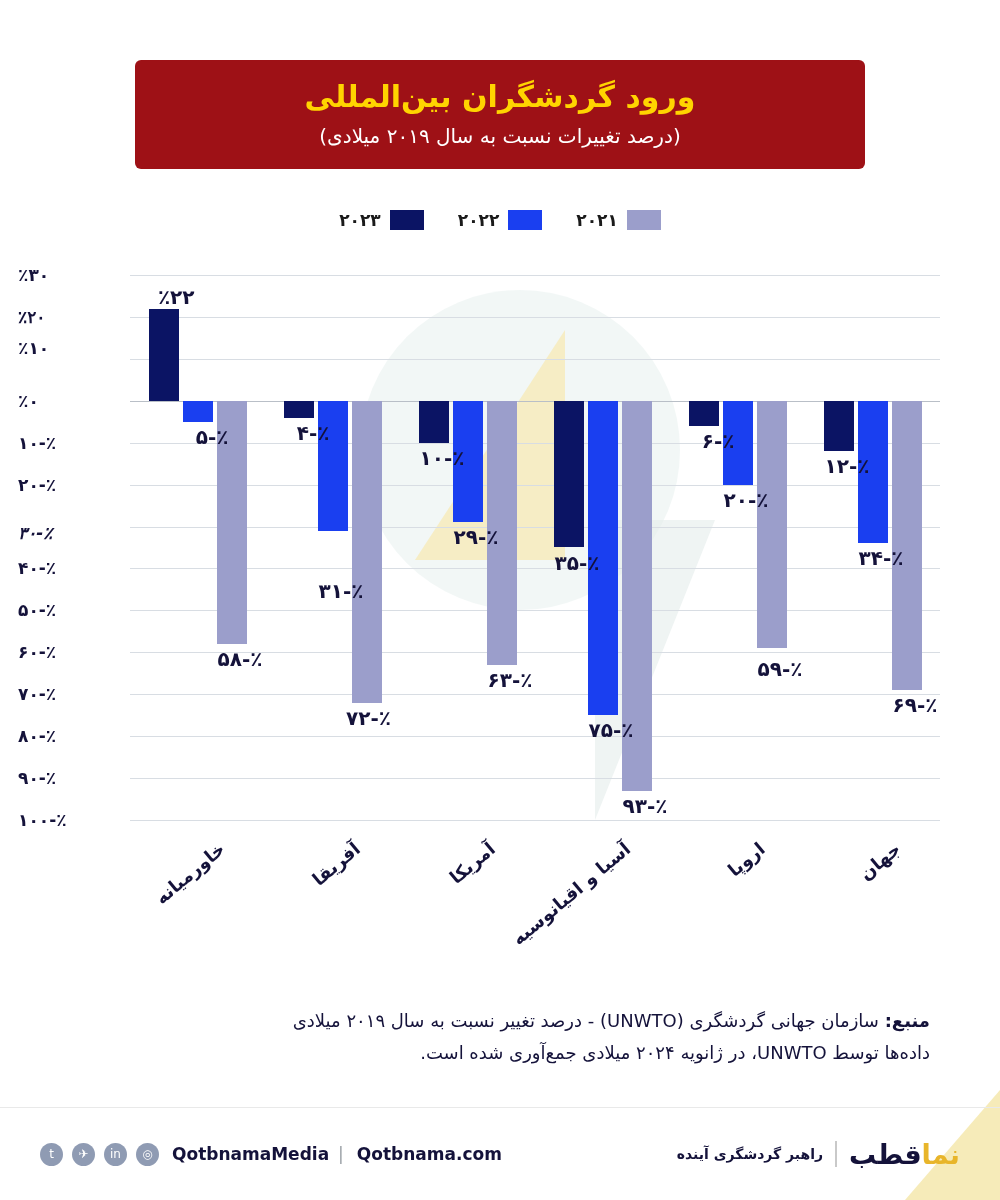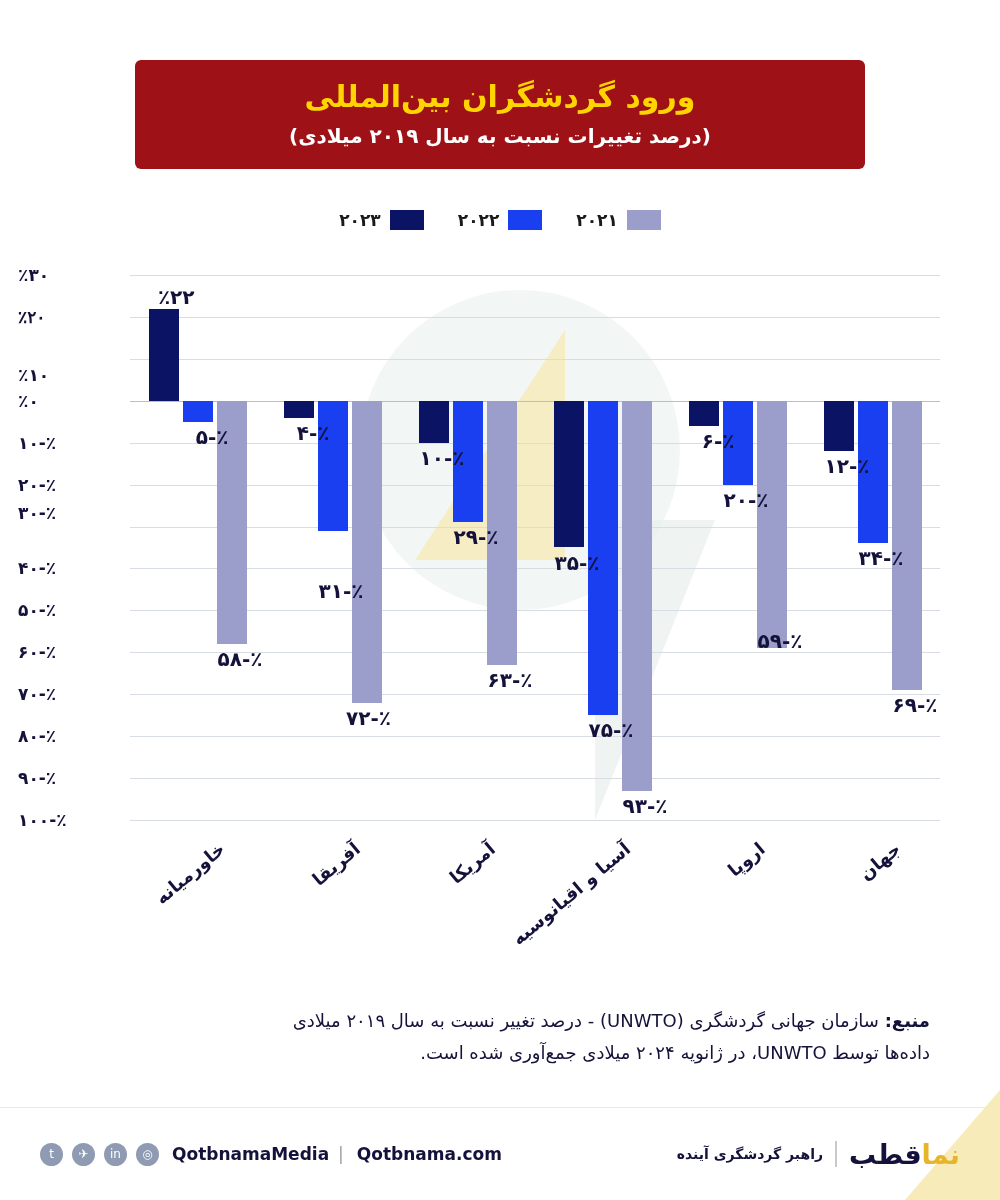--- a/index.html
+++ b/index.html
@@ -73,21 +73,21 @@
   }
   .title-main {
     color: #ffd400;
     font-size: 30px;
     font-weight: bold;
     line-height: 1.25;
   }
   .title-sub {
     color: #ffffff;
     font-size: 20px;
-    font-weight: bold;
+    font-weight: normal;
     margin-top: 8px;
     line-height: 1.25;
   }
 
   
   .legend {
     position: absolute;
     top: 210px;
     left: 0;
     width: 1000px;
@@ -289,29 +289,29 @@
     </div>
   </div>
 
 <div class="chart">
   <div class="plot" id="plot">
       <div class="gridline" style="top: 0px;"></div>
       <div class="ytick" style="top: 0px;">٪۳۰</div>
       <div class="gridline" style="top: 41.9231px;"></div>
       <div class="ytick" style="top: 41.9231px; font-family: Liberation Serif, serif;">٪۲۰</div>
       <div class="gridline" style="top: 83.8462px;"></div>
-      <div class="ytick" style="top: 100px; margin-left: 36px;">٪۱۰</div>
+      <div class="ytick" style="top: 73px; margin-left: 36px;">٪۱۰</div>
       <div class="gridline zero" style="top: 125.769px;"></div>
       <div class="ytick" style="top: 125.769px;">٪۰</div>
       <div class="gridline" style="top: 167.692px;"></div>
       <div class="ytick" style="top: 167.692px;">٪-۱۰</div>
       <div class="gridline" style="top: 209.615px;"></div>
       <div class="ytick" style="top: 209.615px;">٪-۲۰</div>
       <div class="gridline" style="top: 251.538px;"></div>
-      <div class="ytick" style="top: 238px;">٪-۳۰</div>
+      <div class="ytick" style="top: 258px; font-style: italic;">٪-۳۰</div>
       <div class="gridline" style="top: 293.462px;"></div>
       <div class="ytick" style="top: 293.462px;">٪-۴۰</div>
       <div class="gridline" style="top: 335.385px;"></div>
       <div class="ytick" style="top: 335.385px;">٪-۵۰</div>
       <div class="gridline" style="top: 377.308px;"></div>
       <div class="ytick" style="top: 377.308px;">٪-۶۰</div>
       <div class="gridline" style="top: 419.231px;"></div>
       <div class="ytick" style="top: 419.231px;">٪-۷۰</div>
       <div class="gridline" style="top: 461.154px;"></div>
       <div class="ytick" style="top: 461.154px;">٪-۸۰</div>
@@ -323,21 +323,21 @@
         <div class="bar" style="position: absolute; right: 18.5px; top: 125.769px; width: 30px; height: 289.269px; background: rgb(155, 158, 203);"></div>
         <div class="bar-label" style="right: 2.5px; top: 418.038px;">٪-۶۹</div>
         <div class="bar" style="position: absolute; right: 52.5px; top: 125.769px; width: 30px; height: 142.538px; background: rgb(26, 63, 240);"></div>
         <div class="bar-label" style="right: 36.5px; top: 271.308px; margin-left: 20px;">٪-۳۴</div>
         <div class="bar" style="position: absolute; right: 86.5px; top: 125.769px; width: 30px; height: 50.3077px; background: rgb(11, 20, 100);"></div>
         <div class="bar-label" style="right: 70.5px; top: 179.077px;">٪-۱۲</div>
       </div>
       <div class="cat-label" style="right: 49.5px; top: 563px;">جهان</div>
       <div class="group" style="right: 135px; width: 135px;">
         <div class="bar" style="position: absolute; right: 18.5px; top: 125.769px; width: 30px; height: 247.346px; background: rgb(155, 158, 203);"></div>
-        <div class="bar-label" style="right: 2.5px; top: 354px;">٪-۵۹</div>
+        <div class="bar-label" style="right: 2.5px; top: 382px;">٪-۵۹</div>
         <div class="bar" style="position: absolute; right: 52.5px; top: 125.769px; width: 30px; height: 83.8462px; background: rgb(26, 63, 240);"></div>
         <div class="bar-label" style="right: 36.5px; top: 212.615px;">٪-۲۰</div>
         <div class="bar" style="position: absolute; right: 86.5px; top: 125.769px; width: 30px; height: 25.1538px; background: rgb(11, 20, 100);"></div>
         <div class="bar-label" style="right: 70.5px; top: 153.923px;">٪-۶</div>
       </div>
       <div class="cat-label" style="right: 184.5px; top: 563px;">اروپا</div>
       <div class="group" style="right: 270px; width: 135px;">
         <div class="bar" style="position: absolute; right: 18.5px; top: 125.769px; width: 30px; height: 389.885px; background: rgb(155, 158, 203);"></div>
         <div class="bar-label" style="right: 2.5px; top: 518.654px;">٪-۹۳</div>
         <div class="bar" style="position: absolute; right: 52.5px; top: 125.769px; width: 30px; height: 314.423px; background: rgb(26, 63, 240);"></div>

